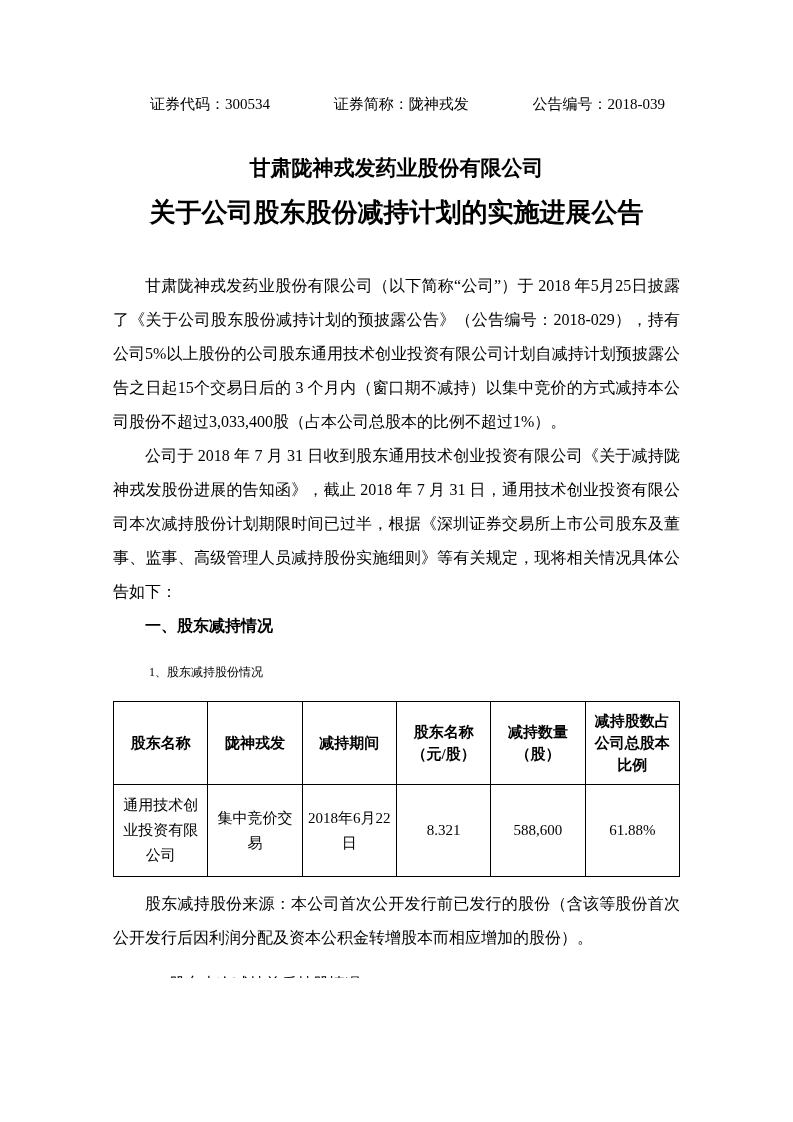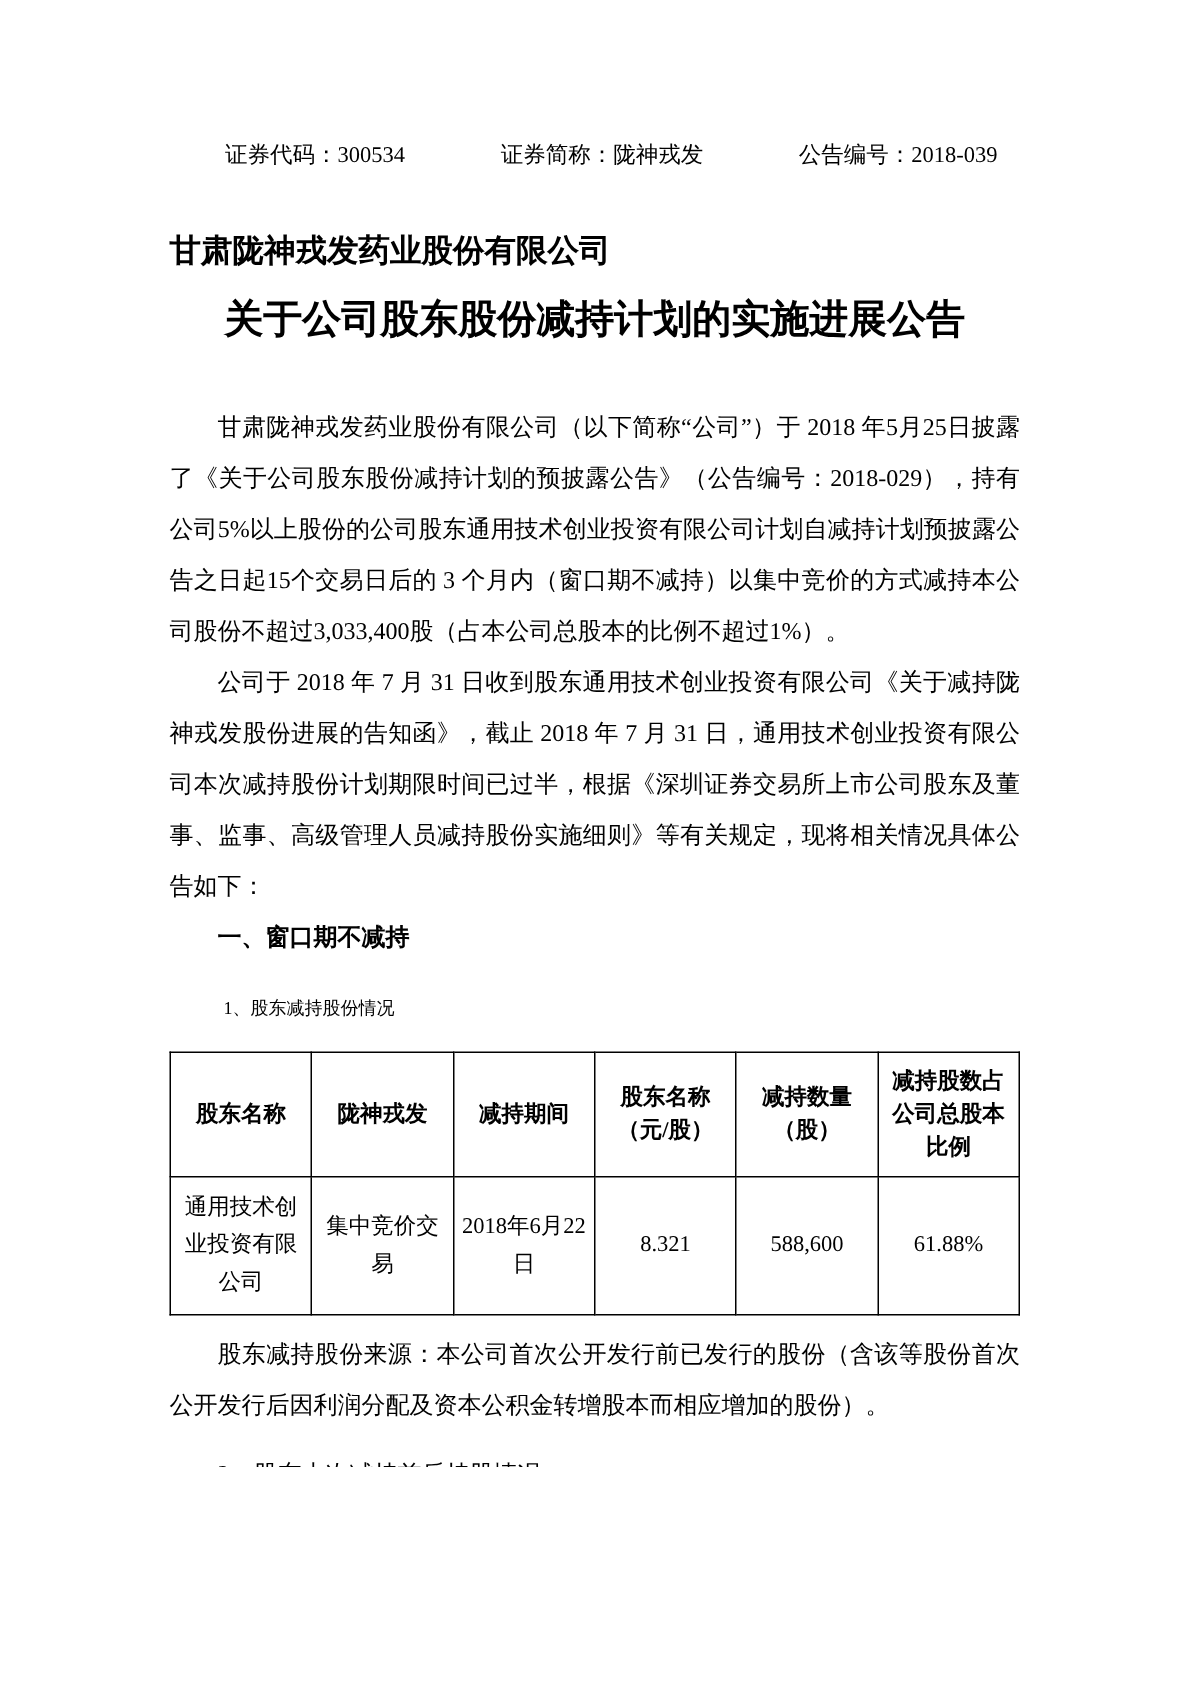--- a/index.html
+++ b/index.html
@@ -22,20 +22,21 @@
     line-height: 22px;
     padding: 0 15px 0 37px;
     margin-bottom: 38px;
     white-space: nowrap;
   }
   .doc-title {
     font-family: "Liberation Sans", "DejaVu Sans", sans-serif;
     font-weight: bold;
     font-size: 21px;
     line-height: 30px;
+    text-align: center;
     margin: 0 0 14px 0;
   }
   .doc-subtitle {
     font-family: "Liberation Sans", "DejaVu Sans", sans-serif;
     font-weight: bold;
     font-size: 26px;
     line-height: 30px;
     text-align: center;
     margin: 0 0 42px 0;
   }
@@ -113,21 +114,21 @@
 
   <div class="doc-title">甘肃陇神戎发药业股份有限公司</div>
   <div class="doc-subtitle">关于公司股东股份减持计划的实施进展公告</div>
 
 
   <div class="body-block">
     <p class="para">甘肃陇神戎发药业股份有限公司（以下简称“公司”）于 2018 年5月25日披露了《关于公司股东股份减持计划的预披露公告》（公告编号：2018-029），持有公司5%以上股份的公司股东通用技术创业投资有限公司计划自减持计划预披露公告之日起15个交易日后的 3 个月内（窗口期不减持）以集中竞价的方式减持本公司股份不超过3,033,400股（占本公司总股本的比例不超过1%）。</p>
     <p class="para">公司于 2018 年 7 月 31 日收到股东通用技术创业投资有限公司《关于减持陇神戎发股份进展的告知函》，截止 2018 年 7 月 31 日，通用技术创业投资有限公司本次减持股份计划期限时间已过半，根据《深圳证券交易所上市公司股东及董事、监事、高级管理人员减持股份实施细则》等有关规定，现将相关情况具体公告如下：</p>
   </div>
 
-  <p class="section-heading">一、窗口期不减持</p>
+  <p class="section-heading">一、股东减持情况</p>
   <p class="sub-heading">1、股东减持股份情况</p>
 
   <table class="reduction-table">
     <thead>
       <tr>
         <th>股东名称</th>
         <th>陇神戎发</th>
         <th>减持期间</th>
         <th>股东名称（元/股）</th>
         <th>减持数量（股）</th>

